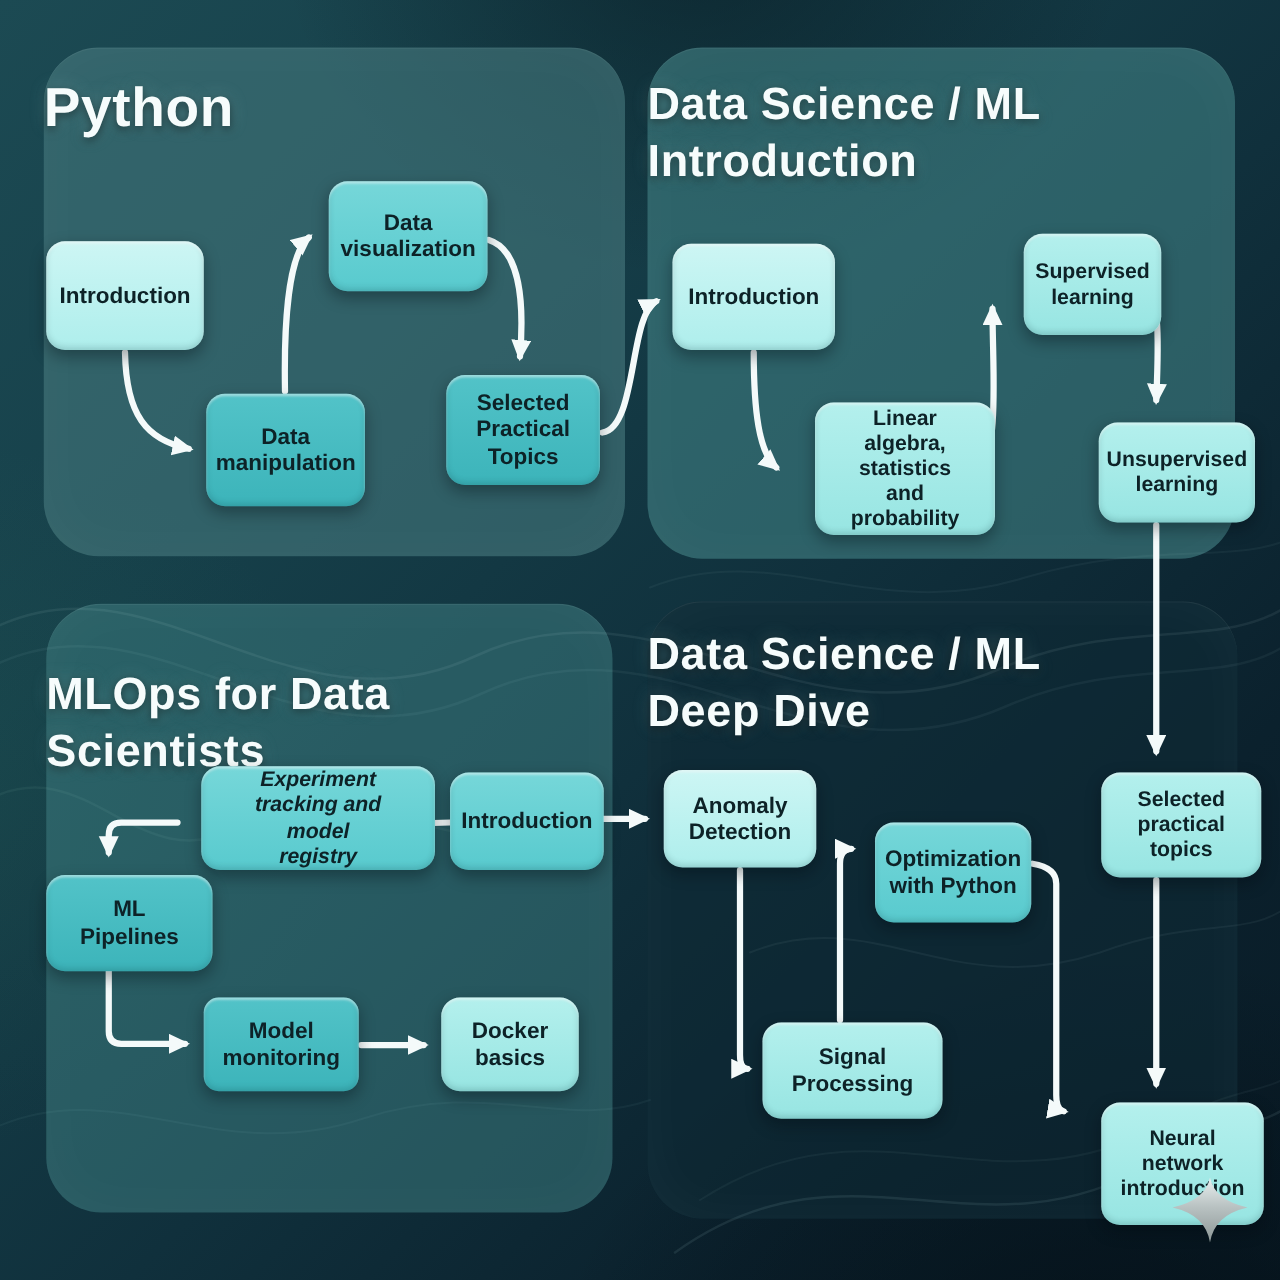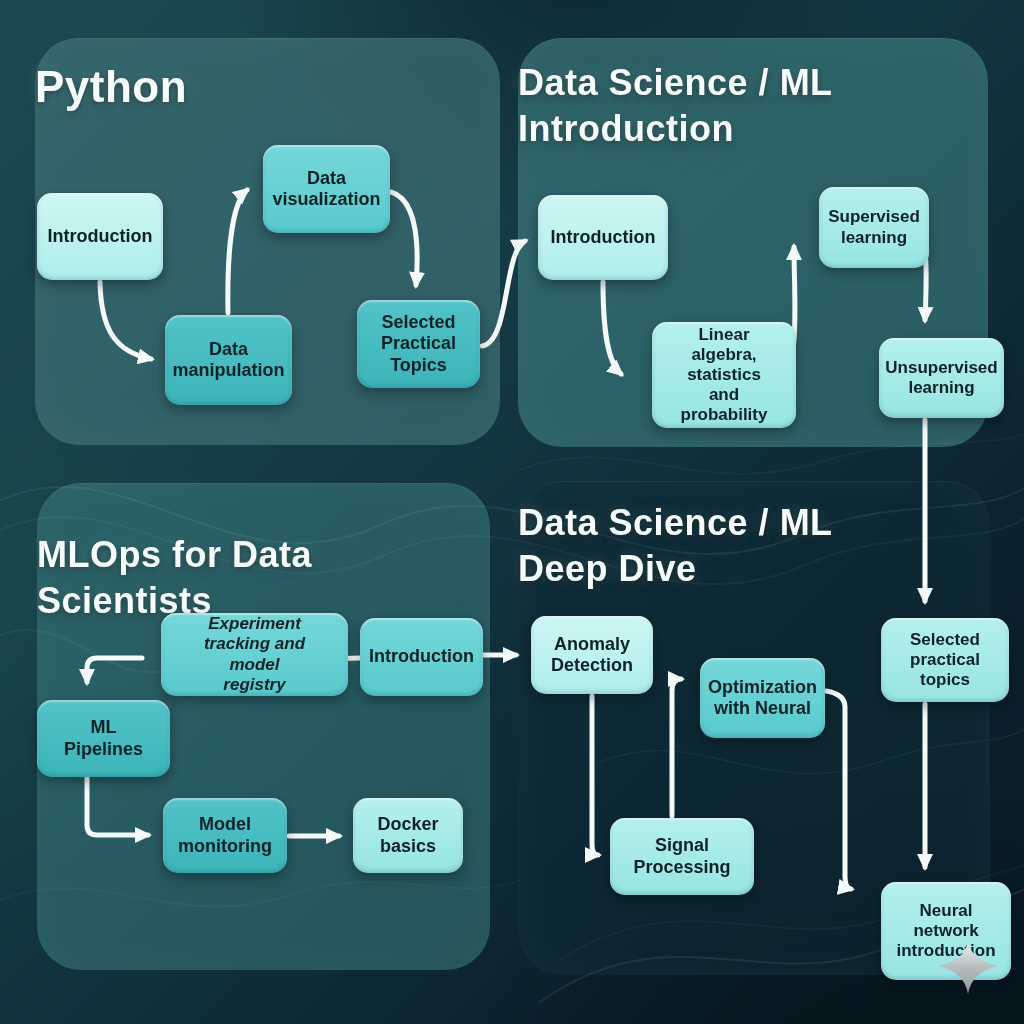--- a/index.html
+++ b/index.html
@@ -110,29 +110,29 @@
 learning</div>
   <div class="node light f17" style="left:860px;top:338px;width:125px;height:80px;">Unsupervised
 learning</div>
 
   <div class="node medium2 f17" style="left:142px;top:613px;width:187px;height:83px;font-style:italic;">Experiment
 tracking and model
 registry</div>
   <div class="node medium2" style="left:360px;top:618px;width:123px;height:78px;">Introduction</div>
   <div class="node medium" style="left:37px;top:700px;width:133px;height:77px;">ML
 Pipelines</div>
-  <div class="node medium" style="left:163px;top:798px;width:124px;height:75px;">Model
+  <div class="node medium" style="left:163px;top:798px;width:124px;height:75px;border-radius:12px;">Model
 monitoring</div>
   <div class="node light" style="left:353px;top:798px;width:110px;height:75px;">Docker
 basics</div>
 
   <div class="node lighter" style="left:531px;top:616px;width:122px;height:78px;">Anomaly
 Detection</div>
   <div class="node medium2" style="left:700px;top:658px;width:125px;height:80px;">Optimization
-with Neural</div>
+with Python</div>
   <div class="node light f17" style="left:862px;top:618px;width:128px;height:84px;">Selected
 practical
 topics</div>
   <div class="node light" style="left:610px;top:818px;width:144px;height:77px;">Signal
 Processing</div>
   <div class="node light f17" style="left:862px;top:882px;width:130px;height:98px;">Neural
 network
 introduction</div>
 
   <svg class="layer" width="64" height="56" style="left:936px;top:940px;">

